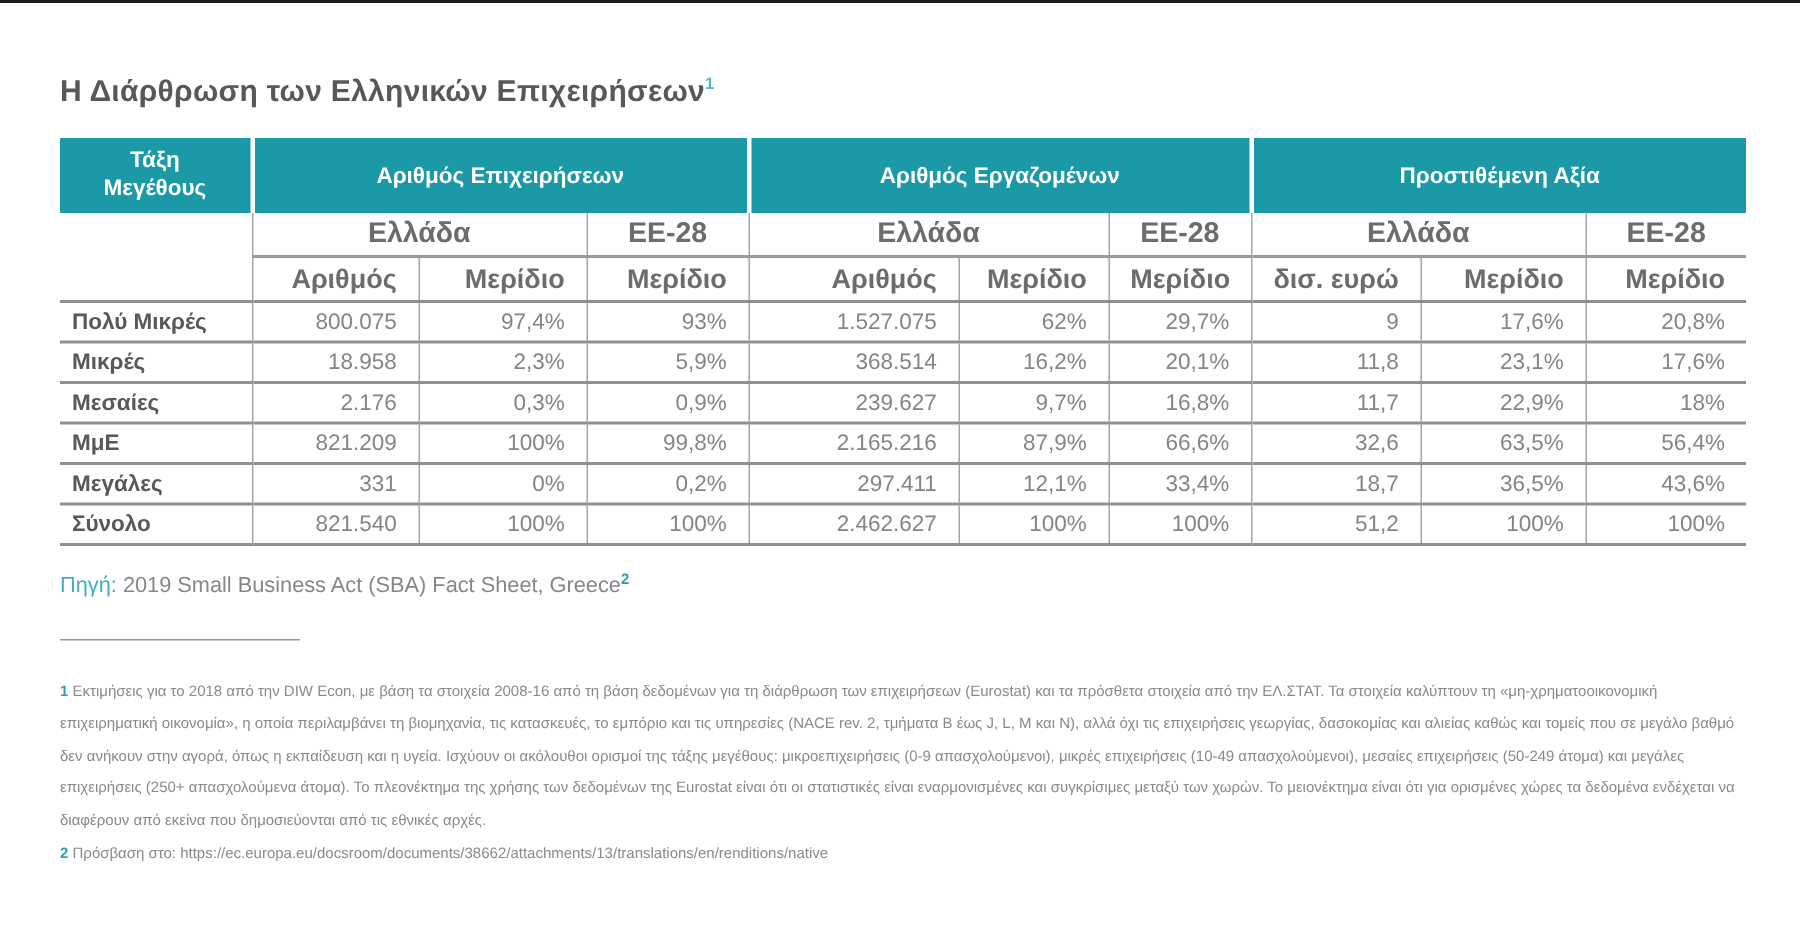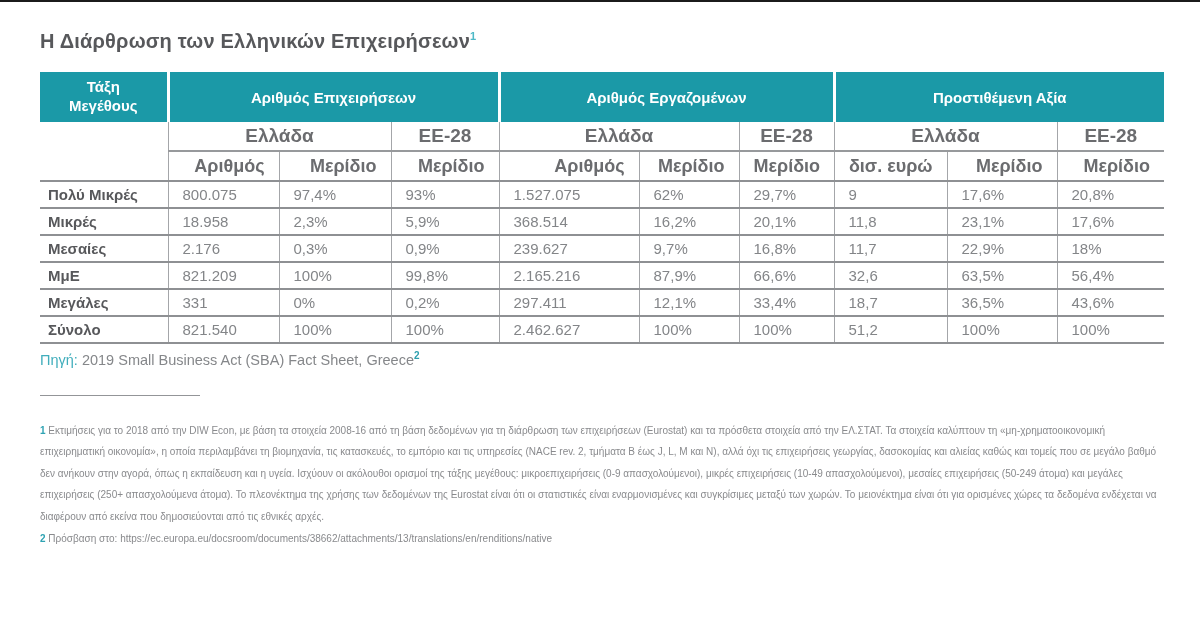--- a/index.html
+++ b/index.html
@@ -4,21 +4,21 @@
 <style>
   html,body{margin:0;padding:0;}
   body{
     width:1200px;height:621px;background:#ffffff;
     font-family:"Liberation Sans", sans-serif;
     color:#58595b;position:relative;overflow:hidden;
   }
   .top-line{height:2px;background:#1b1b1b;width:1200px;}
   .content{padding:0 40px;}
   h1.page-title{
-    margin:28px 0 0 0;font-size:20px;font-weight:bold;color:#57585b;letter-spacing:.2px;
+    margin:48px 0 0 0;font-size:20px;font-weight:bold;color:#57585b;letter-spacing:.2px;
   }
   h1.page-title sup{font-size:11px;color:#4db9c7;font-weight:bold;}
   table.data-table{
     border-collapse:collapse;table-layout:fixed;width:1124px;margin-top:19px;
   }
   .data-table th,.data-table td{padding:0;}
   th.teal{
     background:#1b99a7;color:#ffffff;font-size:15px;font-weight:bold;
     height:50px;text-align:center;vertical-align:middle;
     border-right:3px solid #ffffff;
@@ -32,29 +32,29 @@
   th.region.last{border-right:none;}
   th.corner-empty{
     border-right:1px solid #a4a6a9;border-bottom:2px solid #8e9093;background:#fff;
   }
   th.measure{
     height:28px;font-size:18px;font-weight:bold;color:#6b6c6f;text-align:right;
     padding:0 14px;border-right:1px solid #a4a6a9;border-bottom:2px solid #8e9093;background:#fff;
   }
   th.measure.last{border-right:none;}
   td.cell{
-    height:25px;font-size:15px;color:#838588;text-align:left;padding:0 14px;
+    height:25px;font-size:15px;color:#838588;text-align:right;padding:0 14px;
     border-right:1px solid #a4a6a9;border-bottom:2px solid #8e9093;
   }
   td.cell.last{border-right:none;margin-left:29px;}
   td.rowlabel{
     font-size:15px;font-weight:bold;color:#57585b;text-align:left;padding:0 8px;
     border-right:1px solid #a4a6a9;border-bottom:2px solid #8e9093;margin-left:16px;
   }
-  .source-line{margin-top:6px;font-size:14.5px;color:#85878a;}
+  .source-line{margin-top:17px;font-size:14.5px;color:#85878a;}
   .source-line .accent{color:#41aebc;}
   .source-line sup{font-size:10px;color:#2d9fae;font-weight:bold;}
   .divider{width:160px;border:none;border-top:1px solid #939598;margin:27px 0 0 0;}
   .footnotes{margin-top:24px;width:1122px;font-size:10px;line-height:21.5px;color:#898a8d;}
   .footnotes p{margin:0 0 1px 0;}
   .fn-marker{font-weight:bold;color:#2fa3b3;}
 </style>
 </head>
 <body>
 

